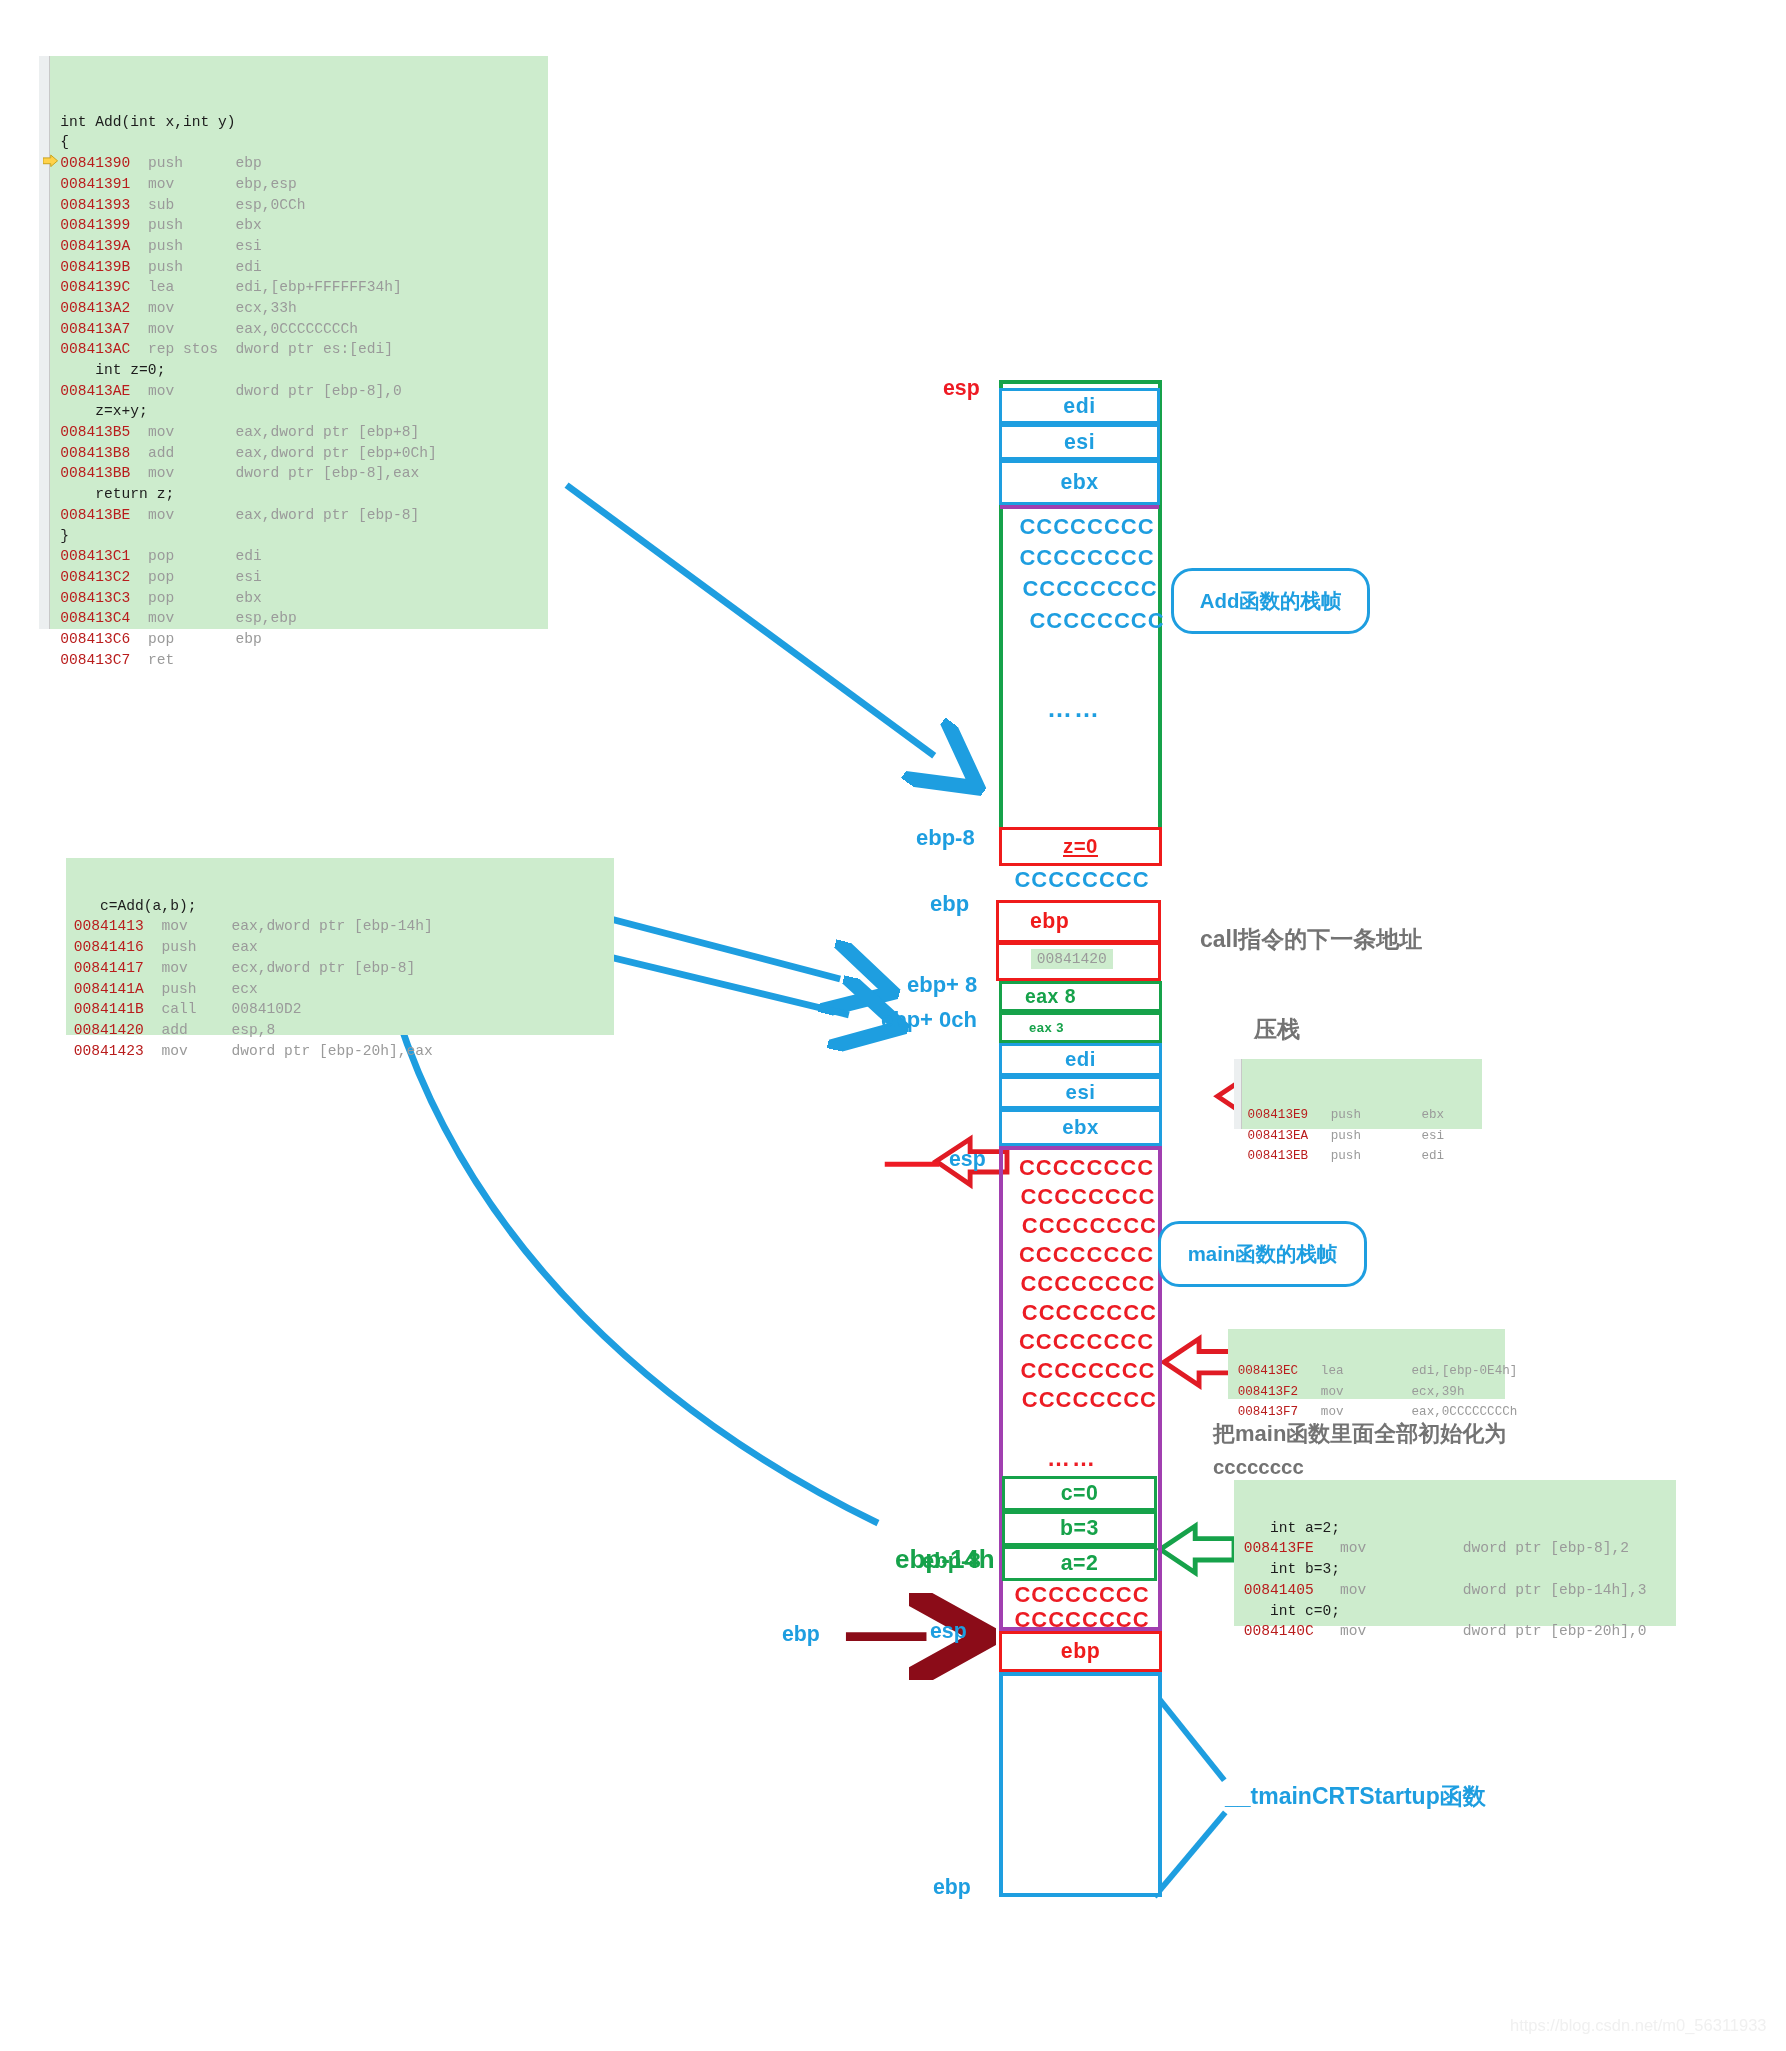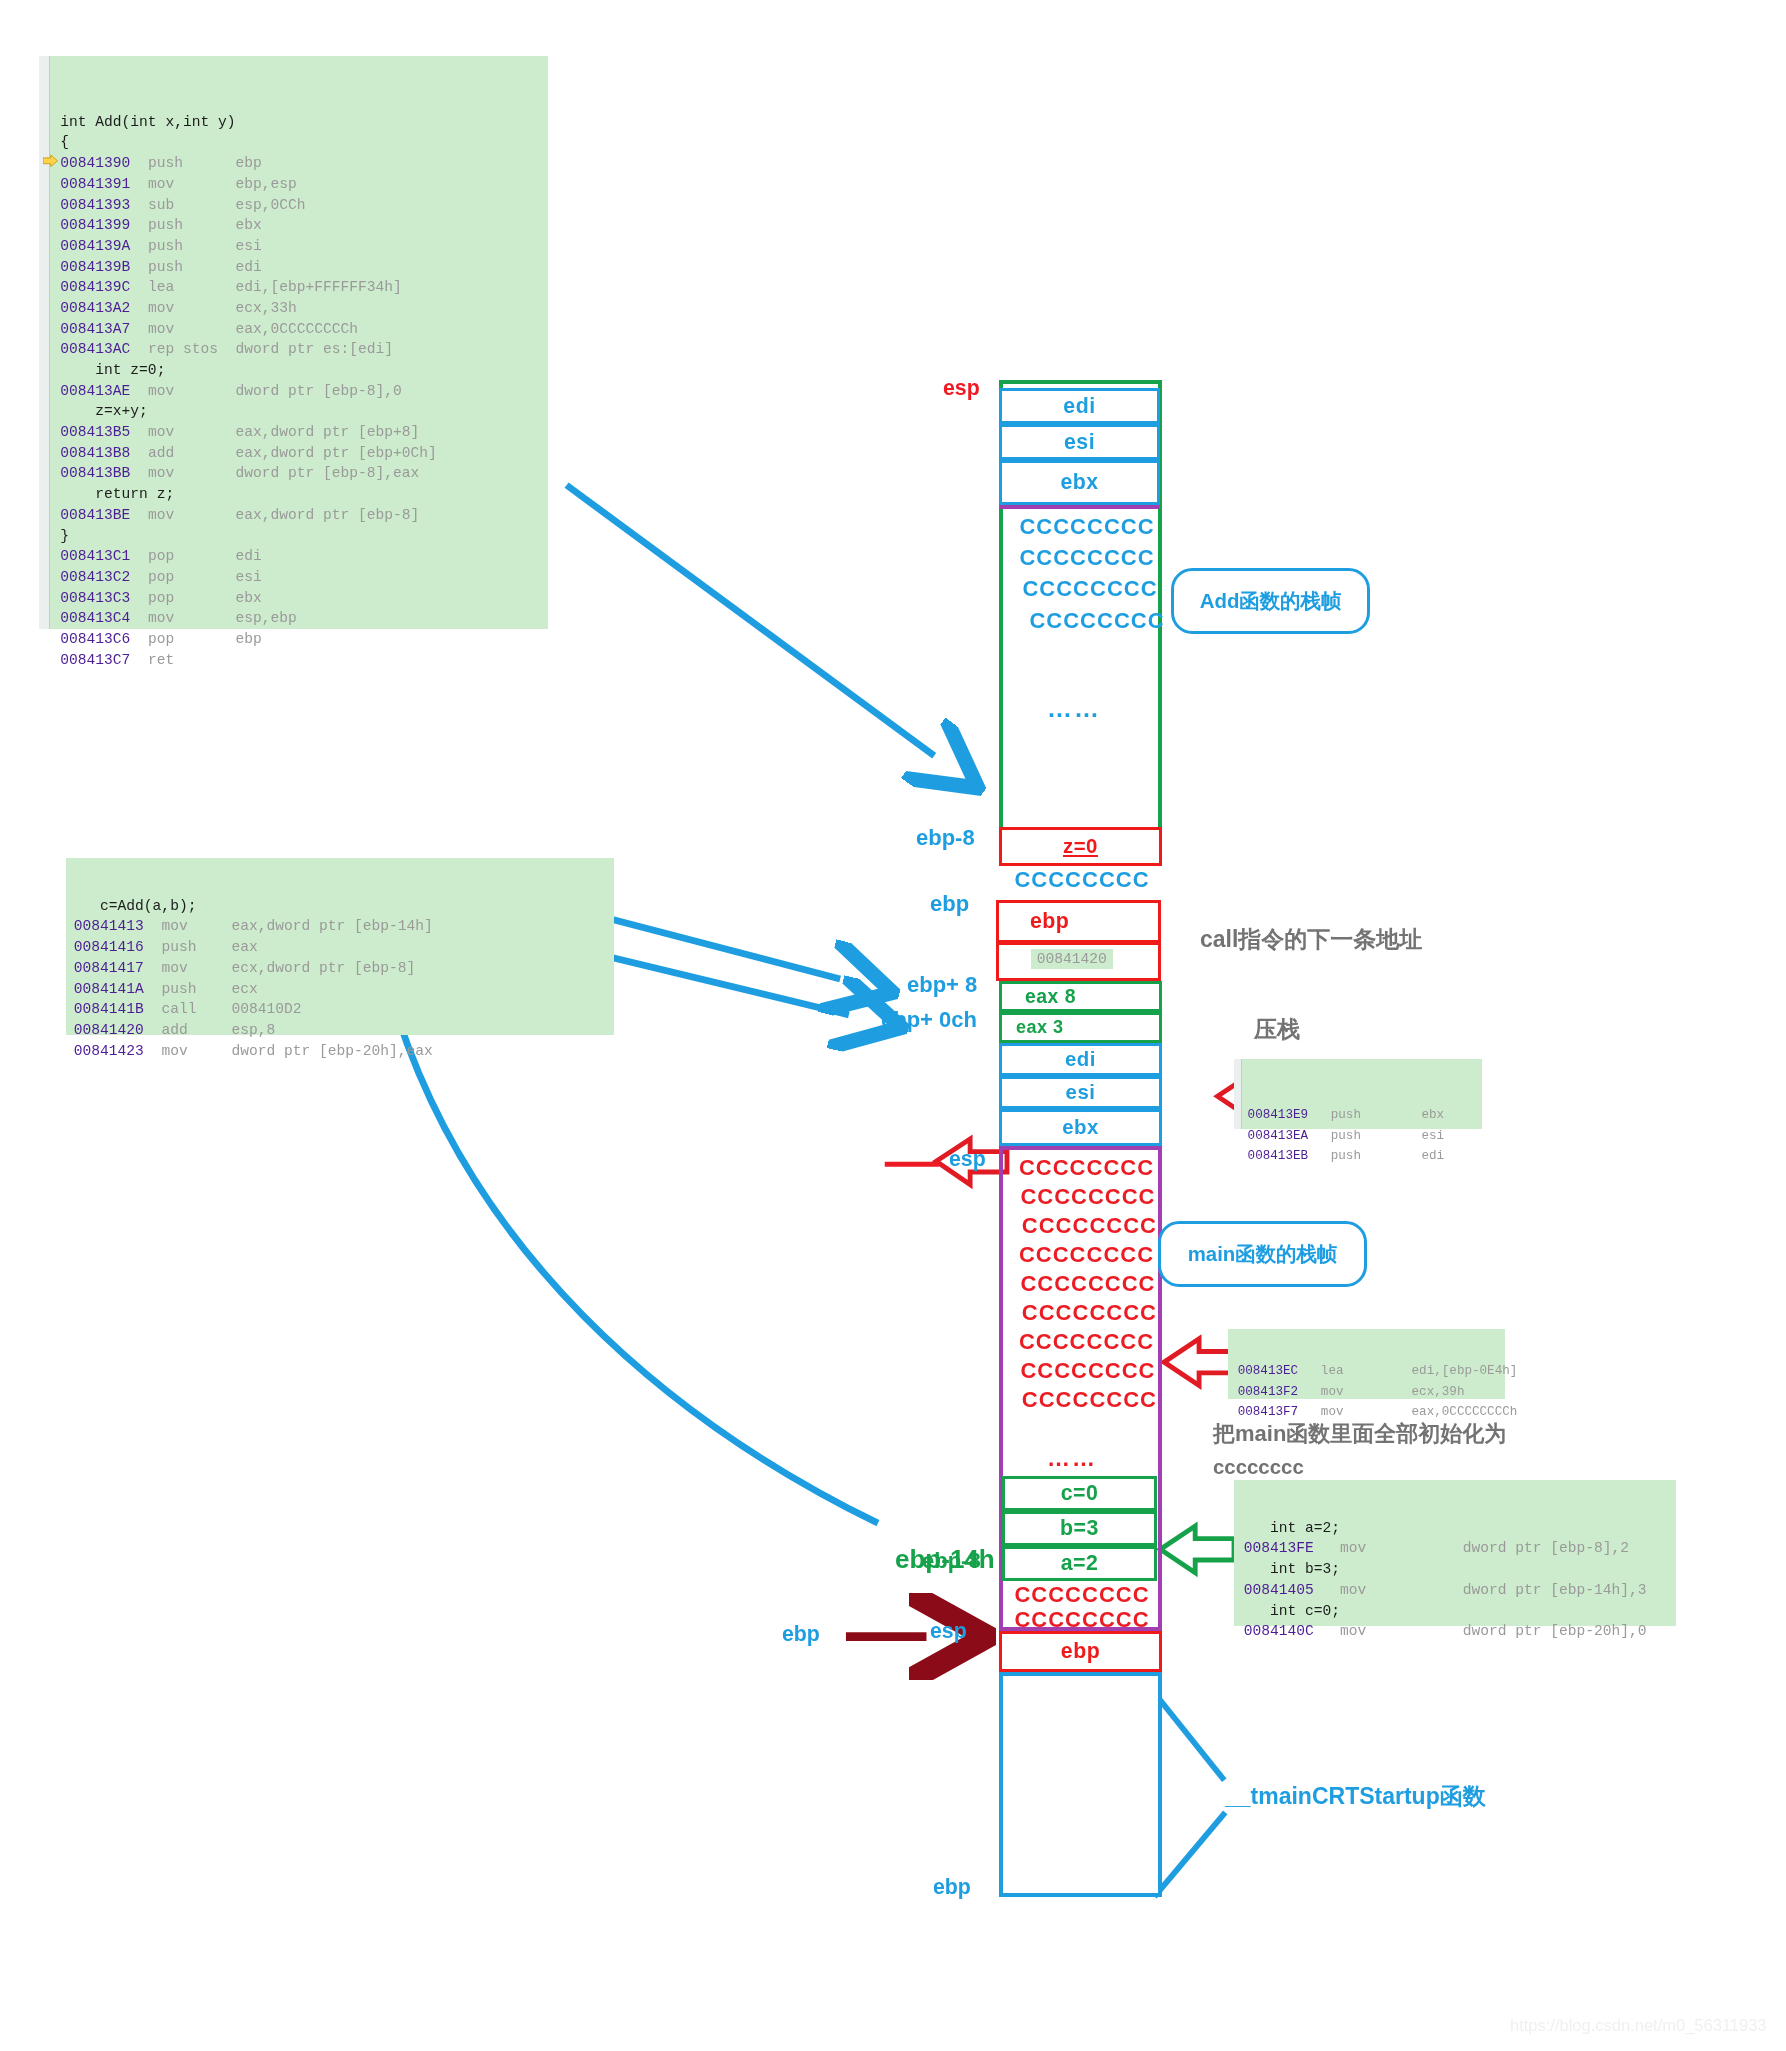--- a/index.html
+++ b/index.html
@@ -5,21 +5,21 @@
   html,body{margin:0;padding:0;background:#fff;}
   body{font-family:"Liberation Sans",sans-serif;}
   #page{position:relative;width:1786px;height:2051px;background:#fff;overflow:hidden;}
 
   
   .code-block{position:absolute;background:#cdeccd;font-family:"Liberation Mono","DejaVu Sans Mono",monospace;
               white-space:pre;box-sizing:border-box;}
   .code-block .gut{position:absolute;left:0;top:0;bottom:0;width:9.7px;background:#eceff0;border-right:1px solid #c8c8c8;}
   .code-block .rows{position:relative;}
   .cl{display:block;height:20.7px;line-height:20.7px;}
-  .addr{color:#4c1d95;}
+  .addr{color:#b91c1c;}
   .mn{color:#9a9a9a;}
   .op{color:#9a9a9a;}
   .src{color:#1c1c1c;}
   .yarrow{position:absolute;left:-17.5px;width:15.5px;height:13.6px;}
 
   
   .cell{position:absolute;box-sizing:border-box;background:#fff;display:flex;align-items:center;justify-content:center;
         font-weight:bold;letter-spacing:0.5px;}
   .b-blue{border:3.9px solid #1e9ee0;color:#1e9ee0;}
   .b-green{border:3.9px solid #16a24a;color:#16a24a;}
@@ -141,21 +141,21 @@
   <div class="plain cc-blue" style="left:1016px;top:694px;width:116px;height:29px;font-size:25px;letter-spacing:1.9px;">……</div>
 
   <div class="cell b-red" style="left:999px;top:827px;width:163px;height:39px;font-size:20.4px;text-decoration:underline;">z=0</div>
   <div class="plain cc-blue" style="left:1007px;top:867px;width:150px;height:26px;font-size:22px;">CCCCCCCC</div>
 
   <div class="cell b-red" style="left:996px;top:900px;width:165px;height:43px;font-size:21.3px;justify-content:flex-start;padding-left:31px;">ebp</div>
   <div class="cell b-red" style="left:996px;top:942px;width:165px;height:39px;"></div>
   <div style="position:absolute;left:1031px;top:949px;background:#cdeccd;color:#9a9a9a;font-family:'Liberation Mono',monospace;font-size:14.6px;padding:1.9px 5.8px;">00841420</div>
 
   <div class="cell b-green" style="left:999px;top:981px;width:163px;height:31px;font-size:19.4px;justify-content:flex-start;padding-left:23px;">eax   8</div>
-  <div class="cell b-green" style="left:999px;top:1012px;width:163px;height:31px;font-size:18px;justify-content:flex-start;padding-left:14px;">eax   3</div>
+  <div class="cell b-green" style="left:999px;top:1012px;width:163px;height:31px;font-size:13px;justify-content:flex-start;padding-left:27px;">eax   3</div>
 
   <div class="cell b-blue" style="left:999px;top:1043px;width:163px;height:33px;font-size:20.4px;">edi</div>
   <div class="cell b-blue" style="left:999px;top:1076px;width:163px;height:33px;font-size:20.4px;">esi</div>
   <div class="cell b-blue" style="left:999px;top:1109px;width:163px;height:37px;font-size:20.4px;">ebx</div>
 
   <div style="position:absolute;left:999px;top:1146px;width:163px;height:485px;border:4.9px solid #a13fb0;box-sizing:border-box;"></div>
 
   <div style="position:absolute;left:1009px;top:1153px;width:155px;">
       <div class="cc-red" style="font-weight: bold; font-size: 22px; letter-spacing: 1px; line-height: 29px; text-align: center; margin-left: 0px;">CCCCCCCC</div>
       <div class="cc-red" style="font-weight: bold; font-size: 22px; letter-spacing: 1px; line-height: 29px; text-align: center; margin-left: 2.9px;">CCCCCCCC</div>

